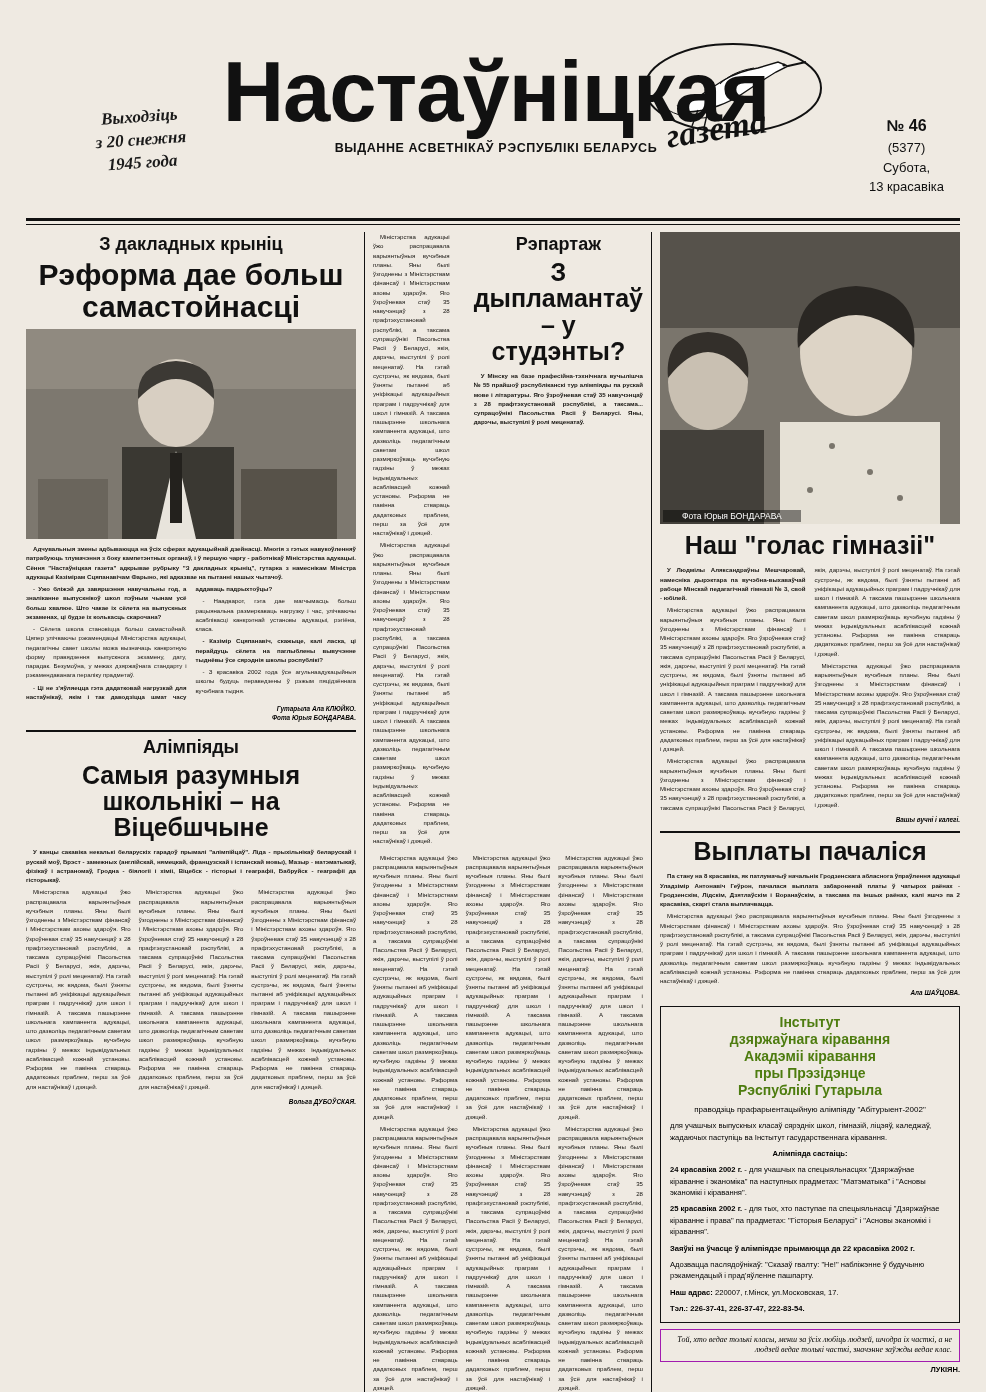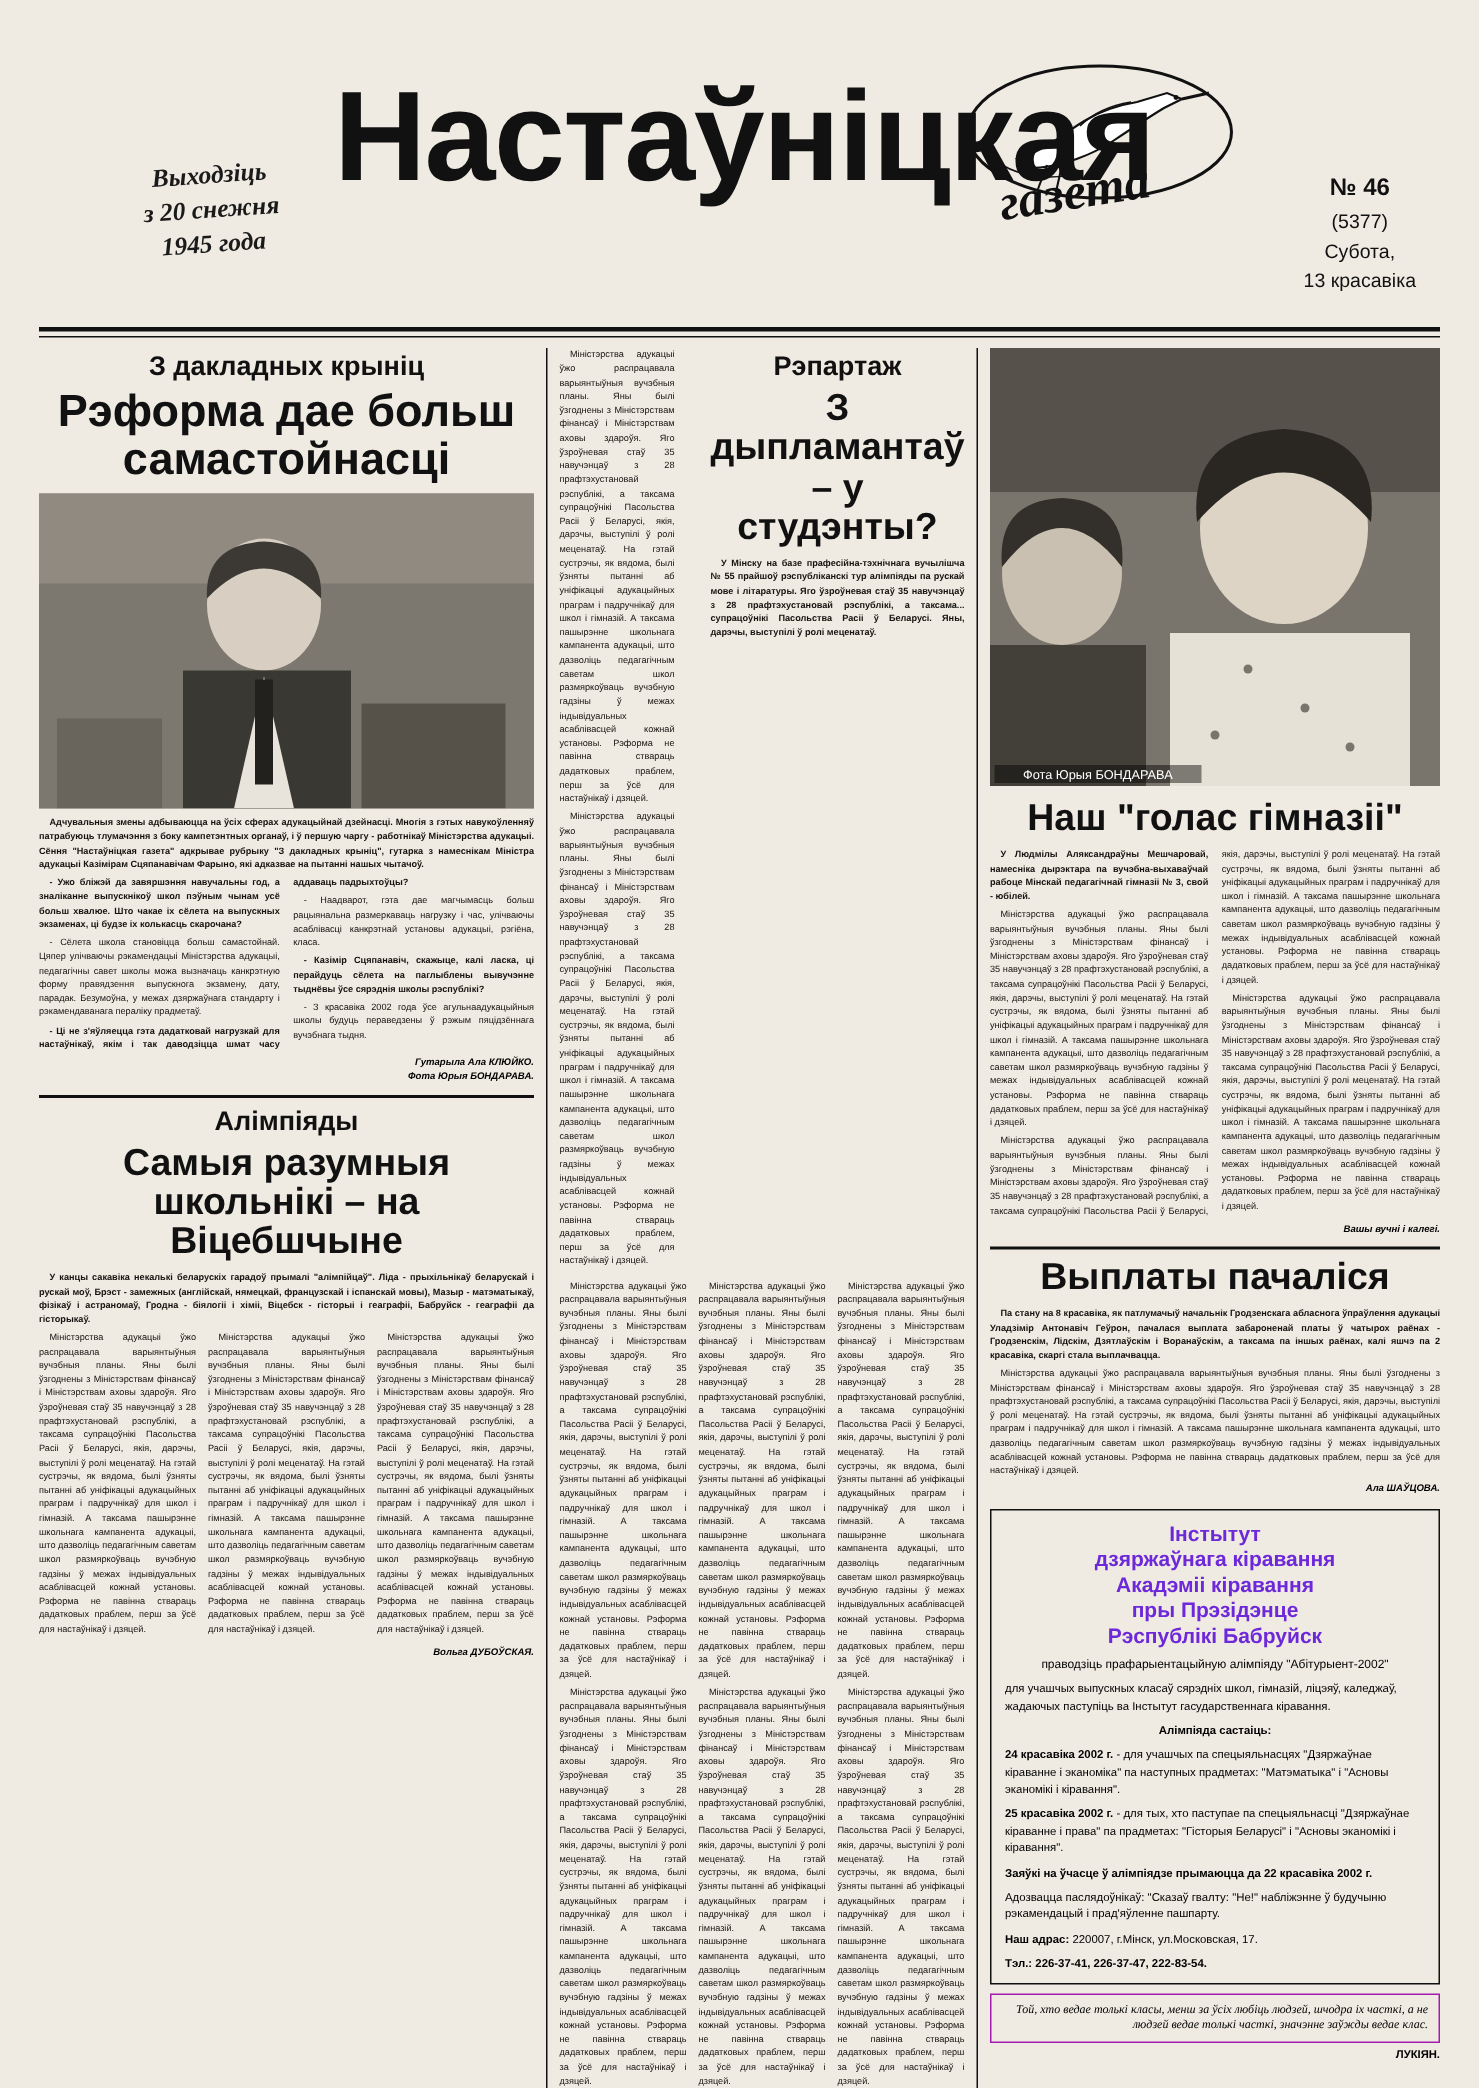--- a/index.html
+++ b/index.html
@@ -46,21 +46,21 @@
     text-align:justify;color:#15130f;}
   .body-txt p{margin:0 0 3px 0;text-indent:7px;}
   .body-txt p.b{font-weight:bold;}
   .sig{text-align:right;font-family:"Liberation Sans",sans-serif;font-size:6.4px;
     font-weight:bold;font-style:italic;margin-top:3px;line-height:1.45;}
   .two-col{column-count:2;column-gap:9px;}
   .three-col{column-count:3;column-gap:8px;}
   .hr2{border-top:2px solid #111;margin:7px 0 5px 0;}
   .boxed{border:1px solid #111;padding:7px 9px;box-sizing:border-box;}
   .inst-title{text-align:center;font-family:"Liberation Sans",sans-serif;font-weight:bold;
-    font-size:14px;line-height:1.22;color:#6d28d9;}
+    font-size:14px;line-height:1.22;color:#4d7c0f;}
   .inst-sub{text-align:center;font-family:"Liberation Sans",sans-serif;font-size:8px;
     margin-top:5px;line-height:1.4;}
   .inst-b{font-family:"Liberation Sans",sans-serif;font-size:7.6px;line-height:1.5;margin-top:5px;}
   .inst-b b{font-weight:bold;}
   .footer-quote{border:1px solid #a21caf;padding:5px 7px;font-family:"Liberation Serif",serif;
     font-style:italic;font-size:8px;line-height:1.35;text-align:right;margin-top:6px;}
   .footer-sign{text-align:right;font-family:"Liberation Sans",sans-serif;font-size:7.5px;
     font-weight:bold;margin-top:3px;}
 </style>
 </head>
@@ -80,20 +80,21 @@
       <path d="M40 66 C60 60 72 48 86 40 C96 34 108 30 120 28 L140 22 L150 26 L138 32 C128 38 116 46 104 54 C92 62 70 72 48 72 Z" fill="#fff" stroke="#111" stroke-width="1.4"></path>
       <path d="M82 44 C92 34 104 30 116 28" fill="none" stroke="#111" stroke-width="1"></path>
       <path d="M150 26 L168 22" stroke="#111" stroke-width="2"></path>
       <circle cx="146" cy="25" r="1.6" fill="#111"></circle>
       <path d="M60 70 L54 86 M70 70 L66 88" stroke="#111" stroke-width="1.4"></path>
       <path d="M30 70 C44 78 62 80 78 76" fill="none" stroke="#111" stroke-width="1"></path>
     </svg>
 
     <div class="mast-title">
       <span class="main">Настаўніцкая</span>
+      <span class="sub">ВЫДАННЕ АСВЕТНІКАЎ РЭСПУБЛІКІ БЕЛАРУСЬ</span>
     </div>
     <div class="gazeta">газета</div>
 
     <div class="mast-right">
       <div class="num">№ 46</div>
       <div>(5377)</div>
       <div>Субота,</div>
       <div>13 красавіка</div>
     </div>
   </div>
@@ -221,21 +222,21 @@
         <p>Міністэрства адукацыі ўжо распрацавала варыянтыўныя вучэбныя планы. Яны былі ўзгоднены з Міністэрствам фінансаў і Міністэрствам аховы здароўя. Яго ўзроўневая стаў 35 навучэнцаў з 28 прафтэхустановай рэспублікі, а таксама супрацоўнікі Пасольства Расіі ў Беларусі, якія, дарэчы, выступілі ў ролі меценатаў. На гэтай сустрэчы, як вядома, былі ўзняты пытанні аб уніфікацыі адукацыйных праграм і падручнікаў для школ і гімназій. А таксама пашырэнне школьнага кампанента адукацыі, што дазволіць педагагічным саветам школ размяркоўваць вучэбную гадзіны ў межах індывідуальных асаблівасцей кожнай установы. Рэформа не павінна ствараць дадатковых праблем, перш за ўсё для настаўнікаў і дзяцей.</p>
       </div>
       <div class="sig">Ала ШАЎЦОВА.</div>
 
       <div class="boxed" style="margin-top:8px;">
         <div class="inst-title">
           <div>Інстытут</div>
           <div>дзяржаўнага кіравання</div>
           <div>Акадэміі кіравання</div>
           <div>пры Прэзідэнце</div>
-          <div>Рэспублікі Бабруйск</div>
+          <div>Рэспублікі Гутарыла</div>
         </div>
         <div class="inst-sub">праводзіць прафарыентацыйную алімпіяду "Абітурыент-2002"</div>
         <div class="inst-b">для учашчых выпускных класаў сярэдніх школ, гімназій, ліцэяў, каледжаў, жадаючых паступіць ва Інстытут гасударственнага кіравання.</div>
         <div class="inst-b" style="text-align:center;font-weight:bold;">Алімпіяда састаіць:</div>
         <div class="inst-b">
           <b>24 красавіка 2002 г.</b>
           <span>- для учашчых па спецыяльнасцях "Дзяржаўнае кіраванне і эканоміка" па наступных прадметах: "Матэматыка" і "Асновы эканомікі і кіравання".</span>
         </div>
         <div class="inst-b">
           <b>25 красавіка 2002 г.</b>

